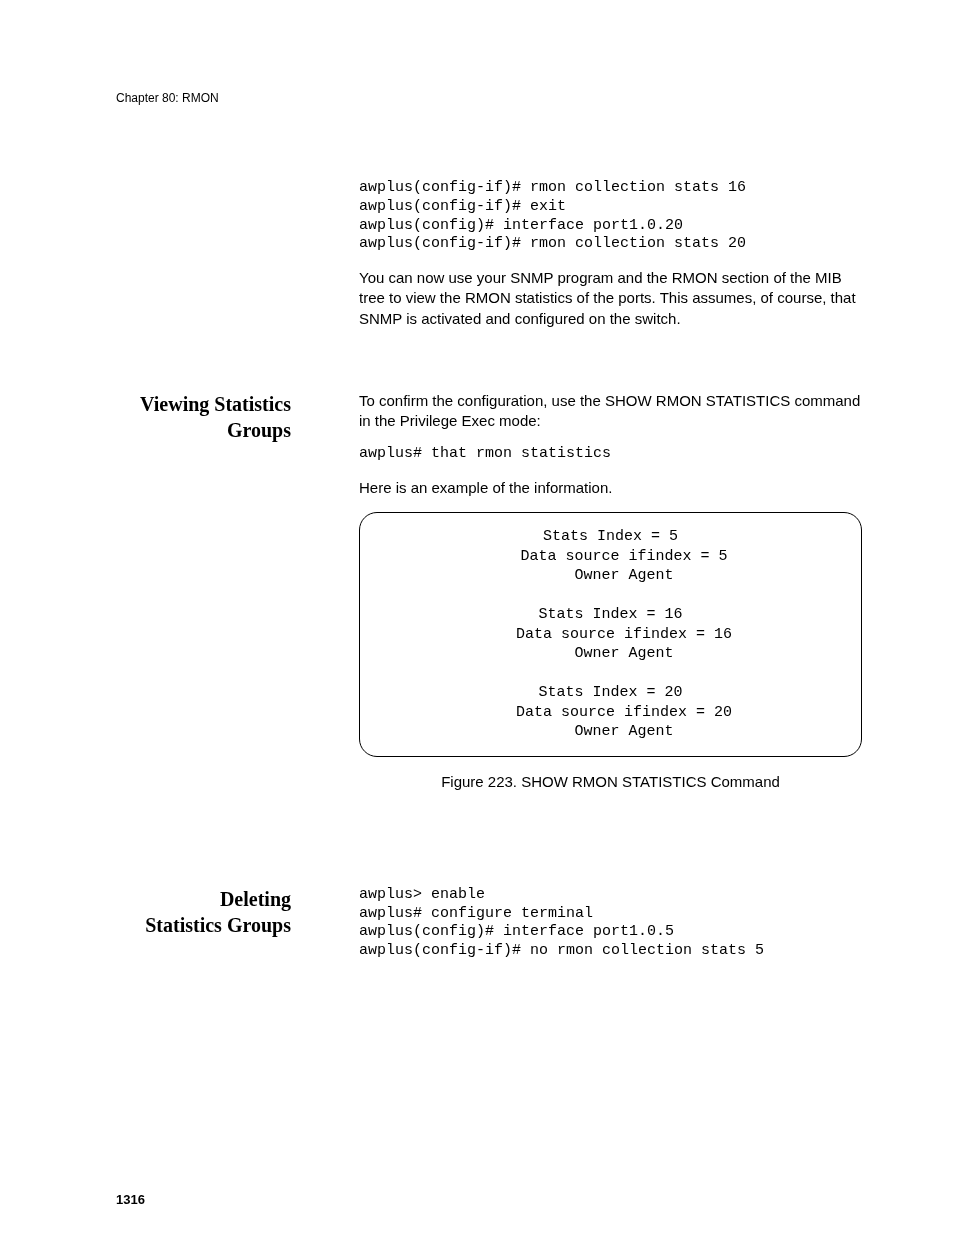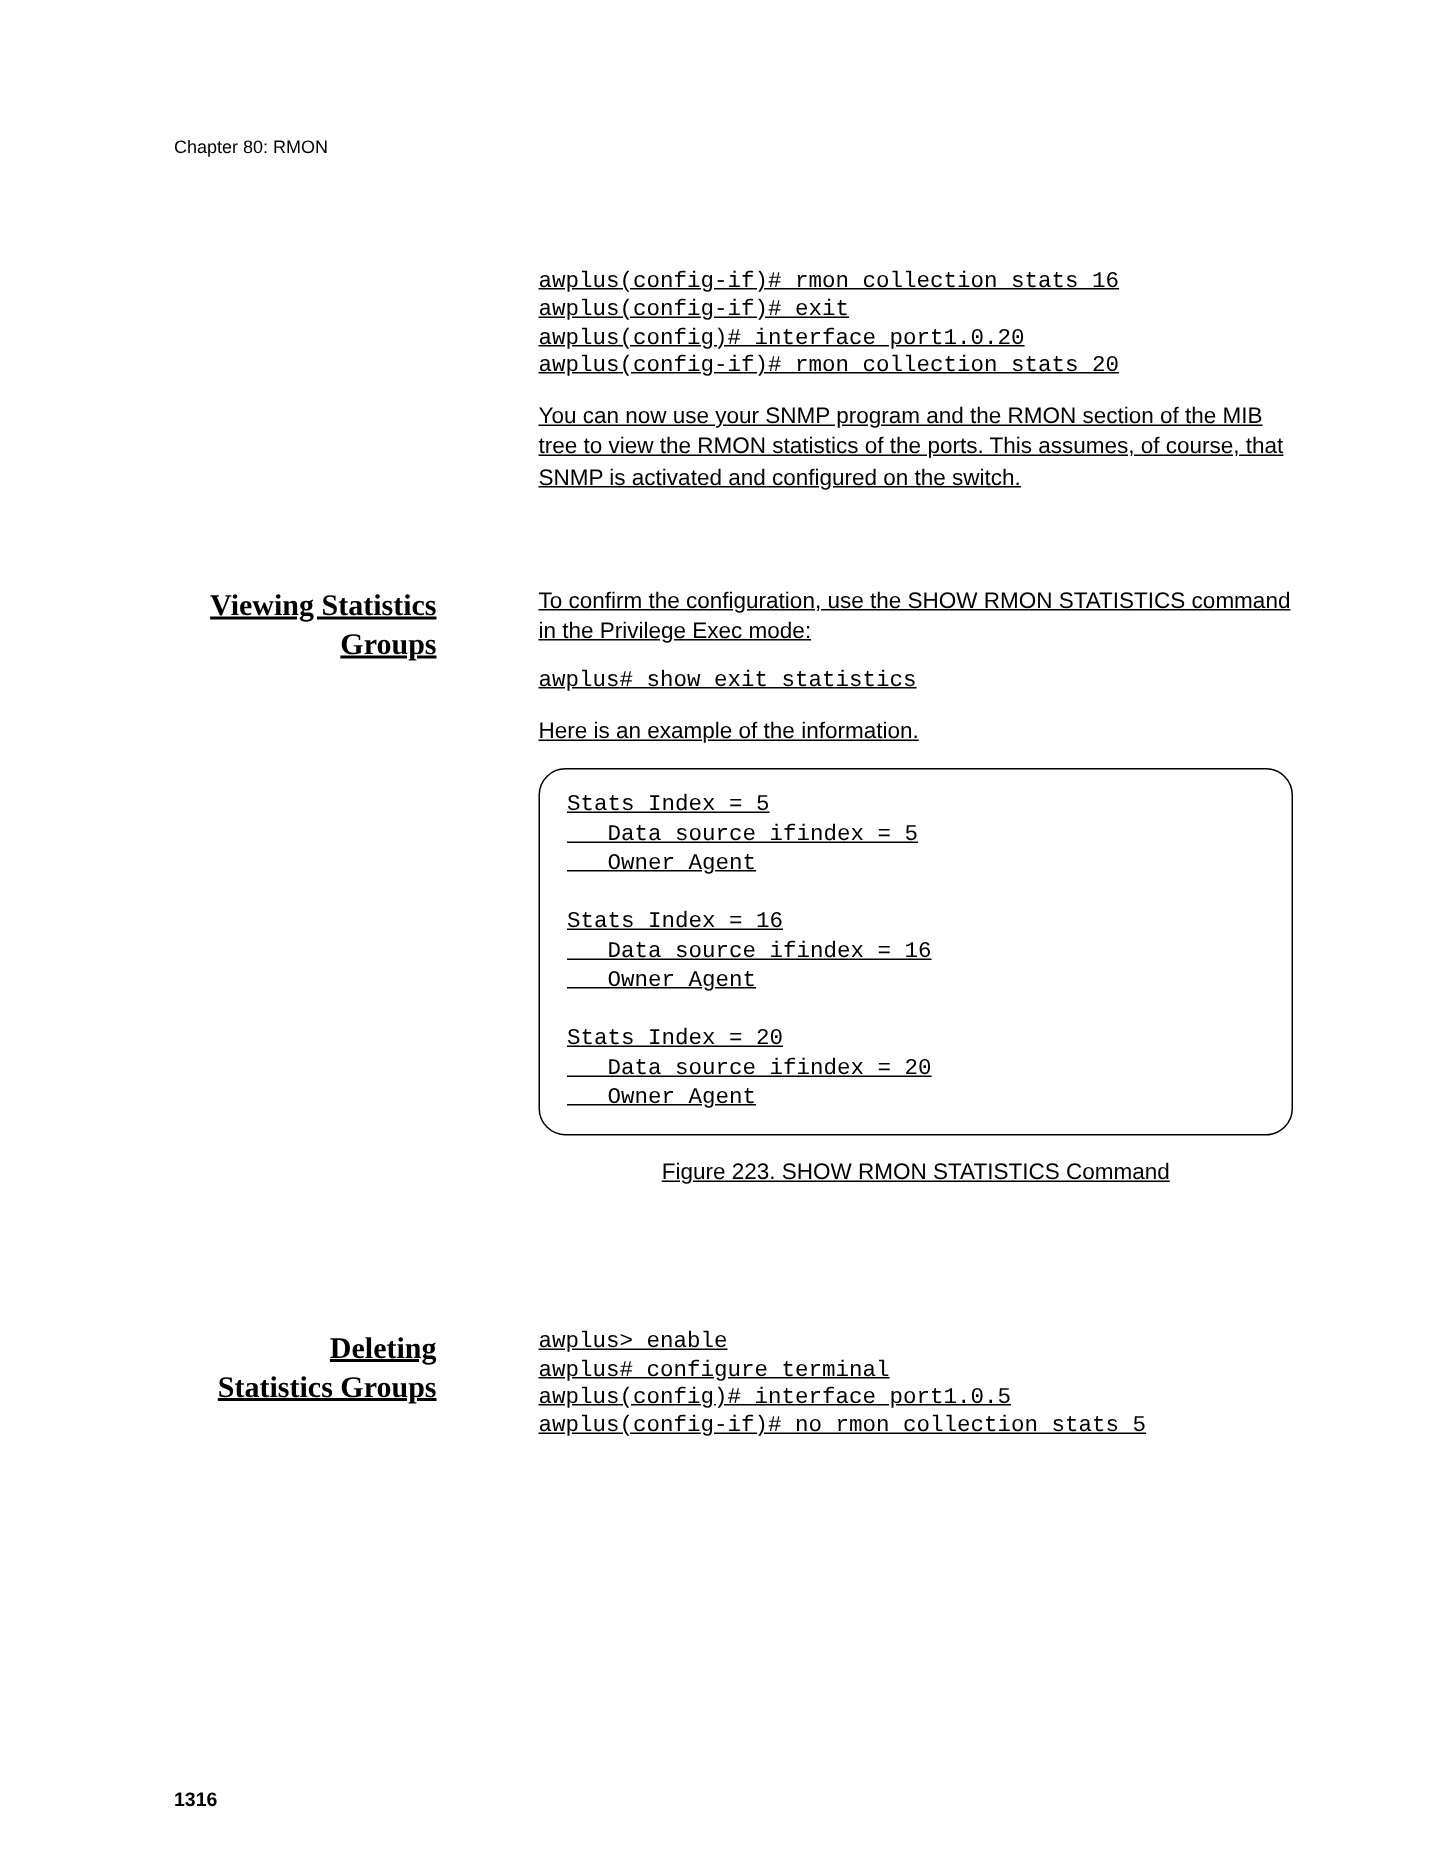--- a/index.html
+++ b/index.html
@@ -17,21 +17,20 @@
       position: relative;
       padding: 55px 80px 40px 80px;
     }
     .chapter-header {
       font-size: 12px;
       margin-bottom: 50px;
     }
     .content-row {
       display: flex;
       margin-bottom: 12px;
-      text-decoration: underline;
     }
     .margin-col {
       width: 195px;
       flex-shrink: 0;
       text-align: right;
       padding-right: 20px;
     }
     .margin-heading {
       font-family: 'Times New Roman', Times, serif;
       font-weight: bold;
@@ -54,20 +53,21 @@
     }
     .output-box {
       border: 1px solid #000;
       border-radius: 18px;
       padding: 14px 18px;
       font-family: 'Courier New', Courier, monospace;
       font-size: 15px;
       line-height: 1.3;
       white-space: pre;
       margin-bottom: 16px;
+      text-align: center;
     }
     .figure-caption {
       text-align: center;
       margin-bottom: 16px;
     }
     .page-number {
       position: absolute;
       bottom: 40px;
       left: 80px;
       font-size: 13px;
@@ -92,21 +92,21 @@
     <div class="body-text">You can now use your SNMP program and the RMON section of the MIB tree to view the RMON statistics of the ports. This assumes, of course, that SNMP is activated and configured on the switch.</div>
   </div>
 </div>
 
 <div class="content-row">
   <div class="margin-col">
     <div class="margin-heading">Viewing Statistics Groups</div>
   </div>
   <div class="body-col">
     <div class="body-text">To confirm the configuration, use the SHOW RMON STATISTICS command in the Privilege Exec mode:</div>
-    <div class="code-block">awplus# show exit statistics</div>
+    <div class="code-block">awplus# that rmon statistics</div>
     <div class="body-text">Here is an example of the information.</div>
     <div class="output-box">Stats Index = 5
    Data source ifindex = 5
    Owner Agent
 
 Stats Index = 16
    Data source ifindex = 16
    Owner Agent
 
 Stats Index = 20

